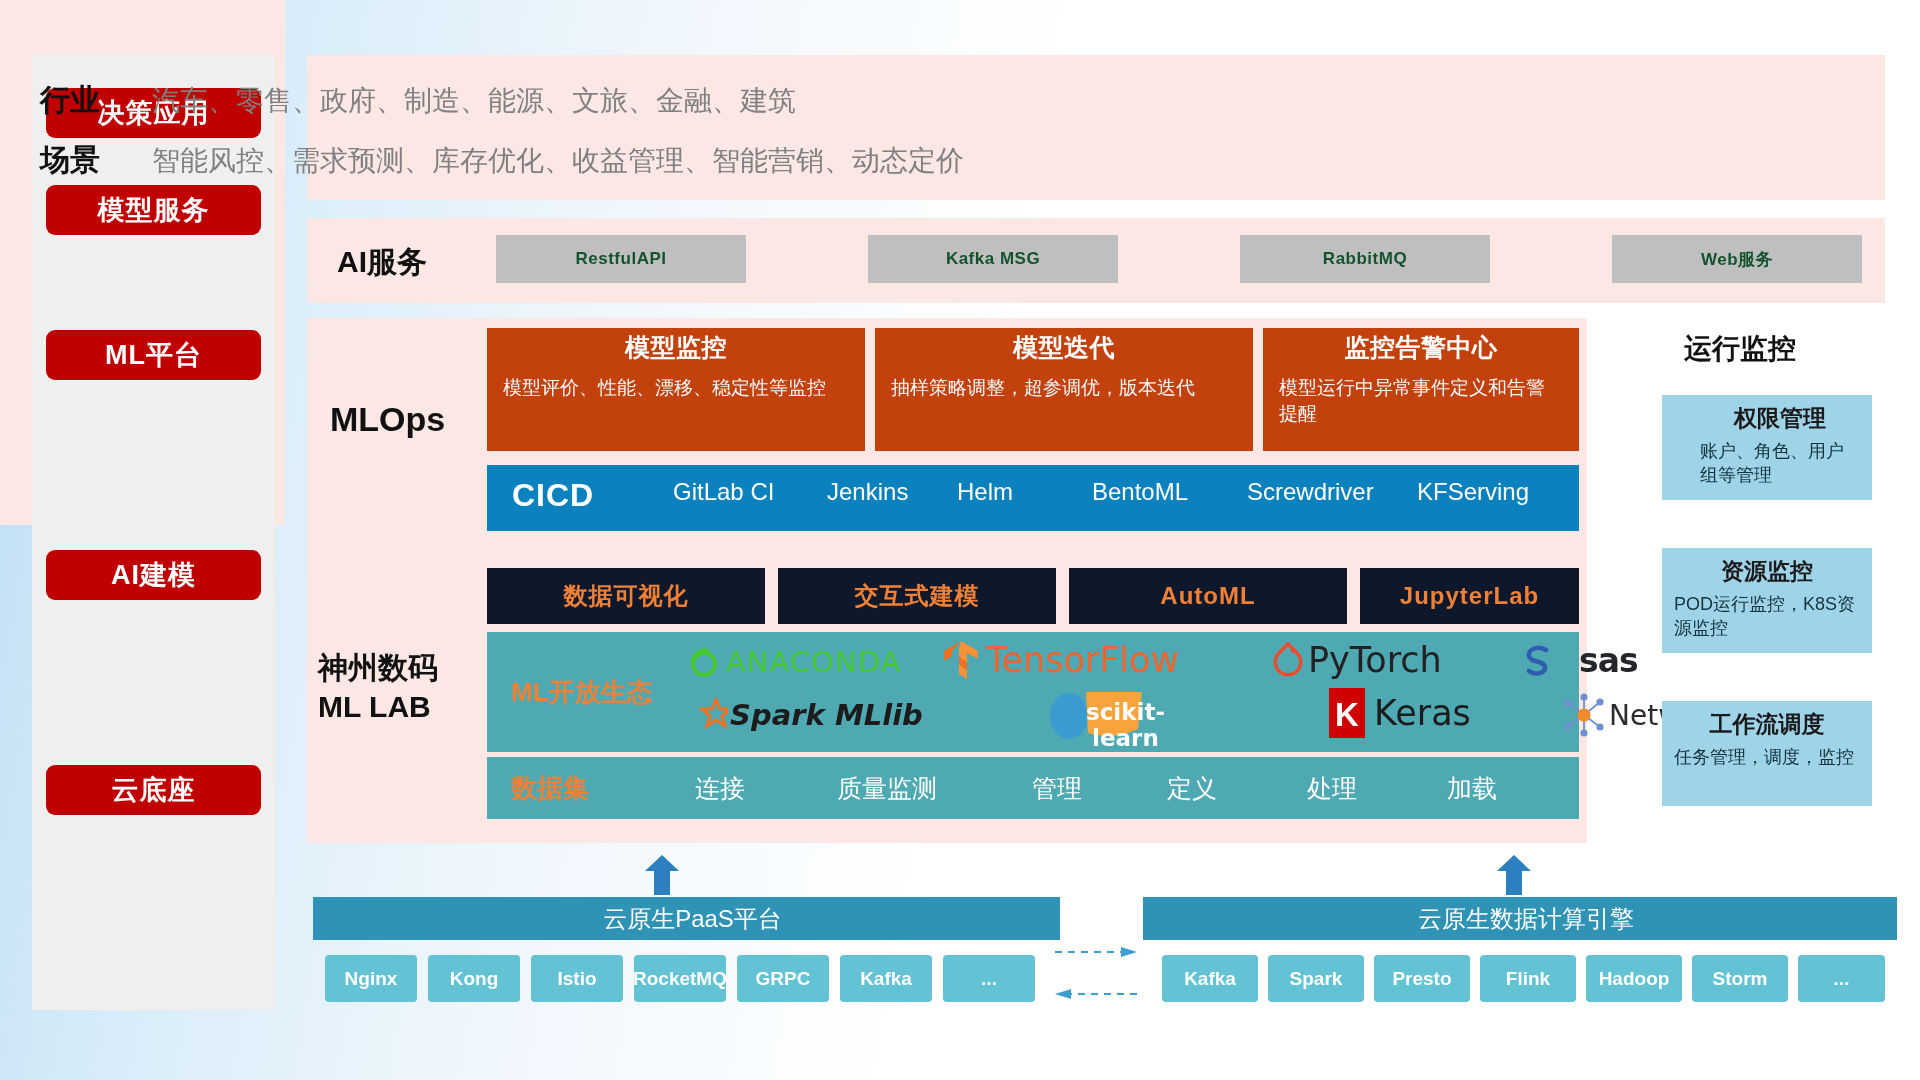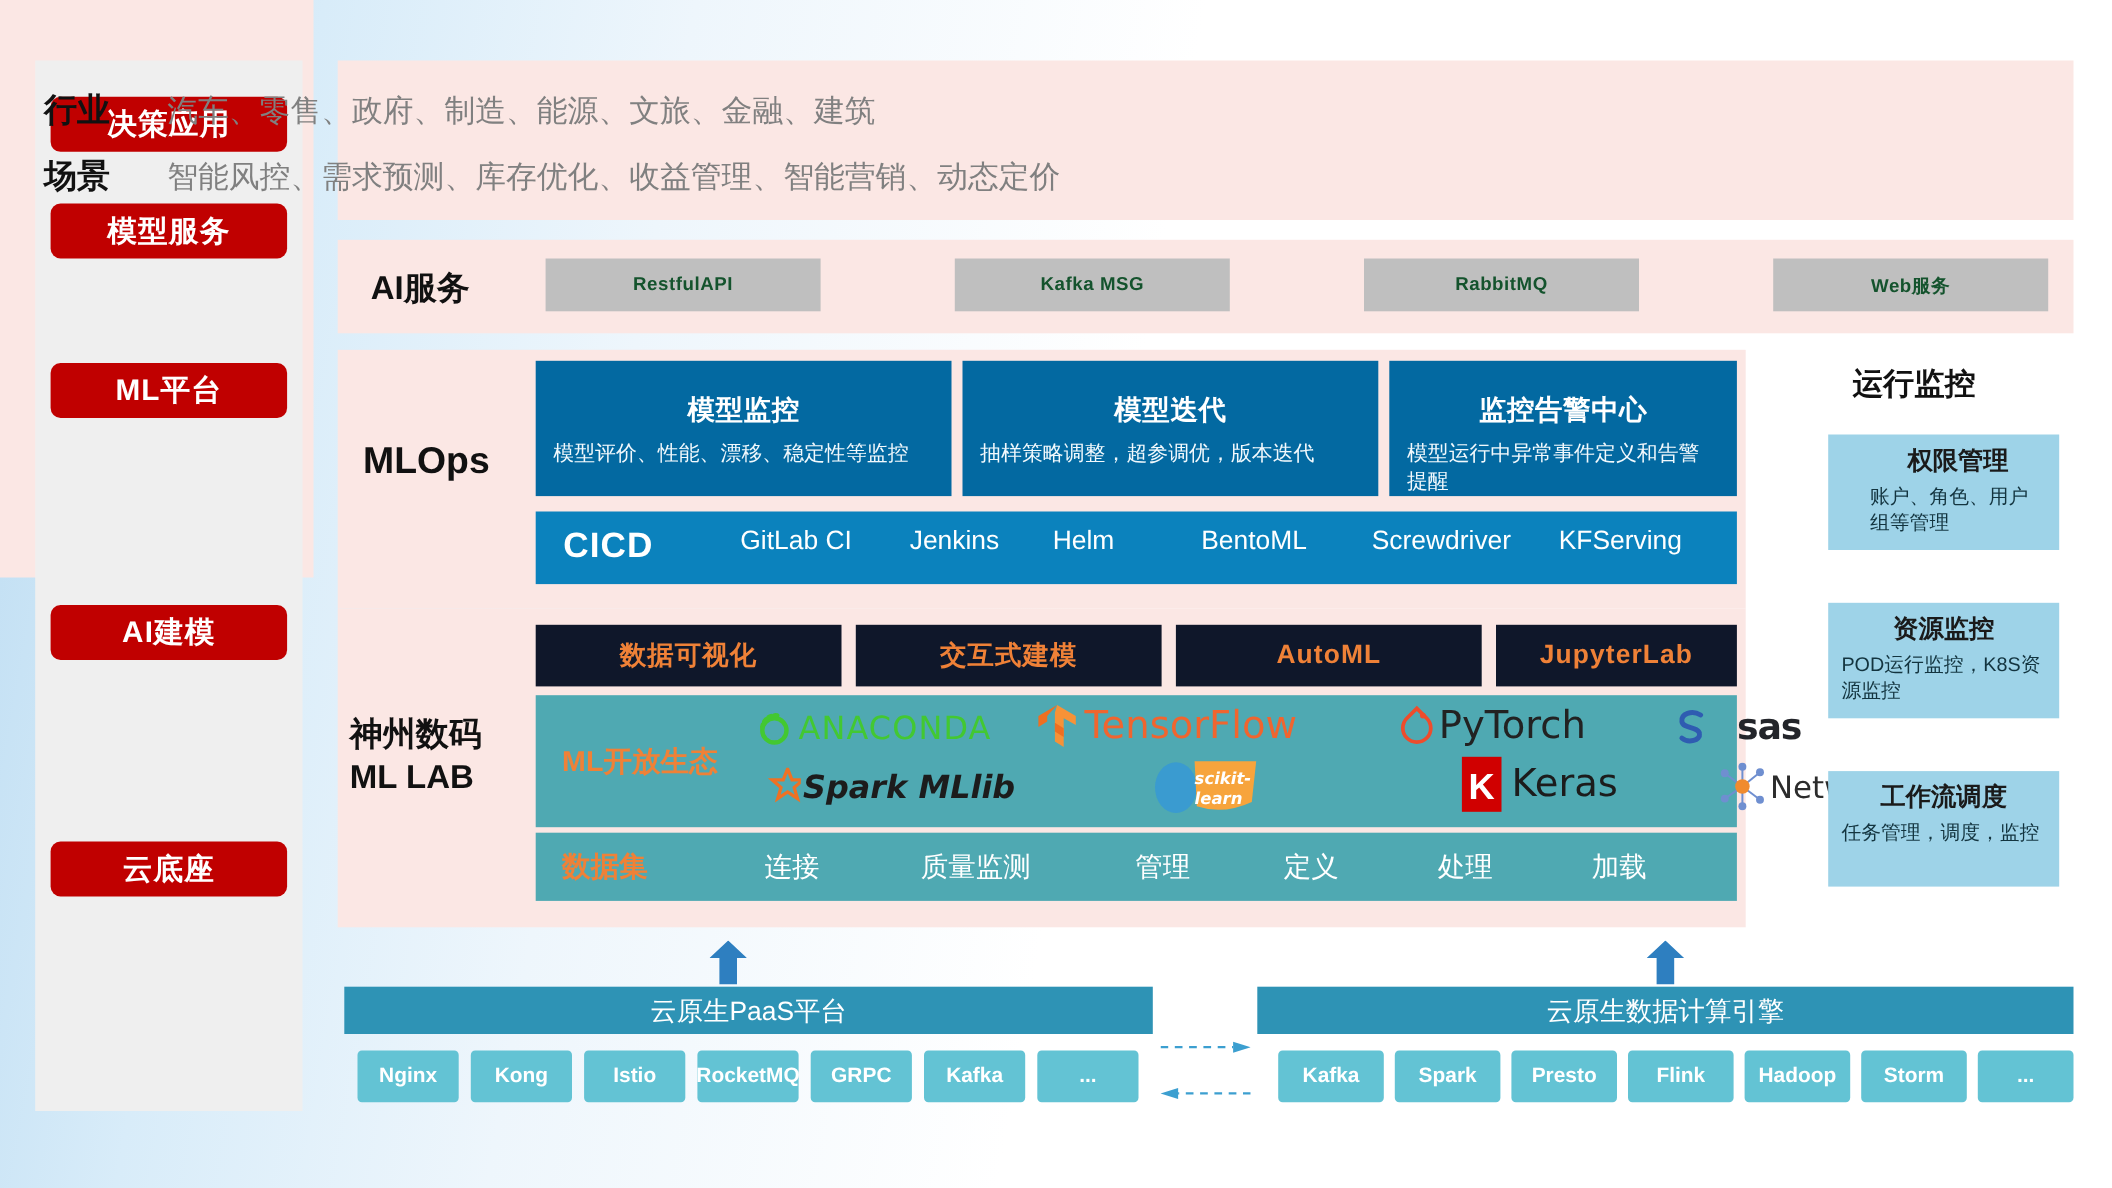--- a/index.html
+++ b/index.html
@@ -37,21 +37,21 @@
   .aisvc-chip{
     position:absolute;top:17px;height:48px;width:250px;background:#bfbfbf;
     display:flex;align-items:center;justify-content:center;
     color:#14532d;font-size:17px;font-weight:bold;letter-spacing:.5px;
   }
 
   
   #mlops-panel{left:307px;top:318px;width:1280px;height:235px;}
   .mlops-label{position:absolute;left:330px;top:400px;font-size:34px;font-weight:bold;color:#111;}
   .mlops-card{
-    position:absolute;background:#0369a1;color:#fff;box-sizing:border-box;padding:28px 16px 10px;
+    position:absolute;background:#c2410c;color:#fff;box-sizing:border-box;padding:3px 16px 10px;
   }
   .mlops-card .t{font-size:25px;font-weight:bold;text-align:center;margin-bottom:11px;letter-spacing:.5px;}
   .mlops-card .d{font-size:19px;line-height:1.35;color:#f2f9fd;}
   #cicd-bar{
     position:absolute;left:487px;top:465px;width:1092px;height:66px;background:#0b82bd;
   }
   .cicd-title{position:absolute;left:25px;top:12px;font-size:32px;font-weight:bold;color:#fff;letter-spacing:1px;}
   .cicd-item{
     position:absolute;top:14px;width:130px;font-size:24px;color:#fff;text-align:left;
     line-height:1.12;word-break:break-all;
@@ -80,21 +80,21 @@
   .mon-card{
     position:absolute;left:1662px;width:210px;background:#9ed3e8;box-sizing:border-box;padding:8px 12px;
   }
   .mon-card .mt{font-size:23px;font-weight:bold;color:#1a1a1a;text-align:center;margin-bottom:6px;}
   .mon-card .md{font-size:18px;line-height:1.33;color:#13343f;}
 
   
   .cloudbar{
     position:absolute;height:43px;background:#2e93b5;
     display:flex;align-items:center;justify-content:center;
-    color:#fff;font-size:24px;
+    color:#fff;font-size:24px;padding-left:12px;
   }
   .chip{
     position:absolute;height:47px;background:#63c3d4;border-radius:4px;
     display:flex;align-items:center;justify-content:center;
     color:#fff;font-size:19px;font-weight:bold;text-align:center;line-height:1.05;padding:0 4px;box-sizing:border-box;
   }
   .uparrow{position:absolute;width:34px;}
 </style>
 </head>
 <body>
@@ -210,21 +210,21 @@
         <polygon points="24,1 28,11 38,11 30,18 33,28 24,22 15,28 18,18 10,11 20,11" fill="none" stroke="#ef7123" stroke-width="3"></polygon>
       </svg>
       <span class="lg-text" style="color:#1c1c1c;font-size:29px;font-weight:bold;margin-left:2px;font-style:italic;">Spark MLlib</span>
     </div>
 
     <div class="logo" style="left:555px;top:56px;height:52px;">
       <svg width="106" height="50" viewBox="0 0 106 50" aria-hidden="true">
         <ellipse cx="27" cy="27" rx="19" ry="23" fill="#3a9bd0"></ellipse>
         <path d="M44 3 L100 3 L96 40 Q70 52 46 44 Z" fill="#f7a43c"></path>
       </svg>
-      <span class="lg-text" style="position:absolute;left:44px;top:11px;color:#fff;font-size:15px;font-style:italic;font-weight:bold;">scikit-learn</span>
+      <span class="lg-text" style="position:absolute;left:44px;top:11px;color:#fff;font-size:23px;font-weight:bold;text-align:center;">scikit-learn</span>
     </div>
 
     <div class="logo" style="left:840px;top:54px;height:54px;">
       <svg width="40" height="52" viewBox="0 0 40 52" aria-hidden="true">
         <rect x="2" y="1" width="36" height="50" fill="#d00000"></rect>
         <text x="20" y="39" font-size="33" font-weight="bold" fill="#fff" text-anchor="middle" font-family="Liberation Sans, sans-serif">K</text>
       </svg>
       <span class="lg-text" style="color:#1c1c1c;font-size:35px;margin-left:7px;">Keras</span>
     </div>
 

